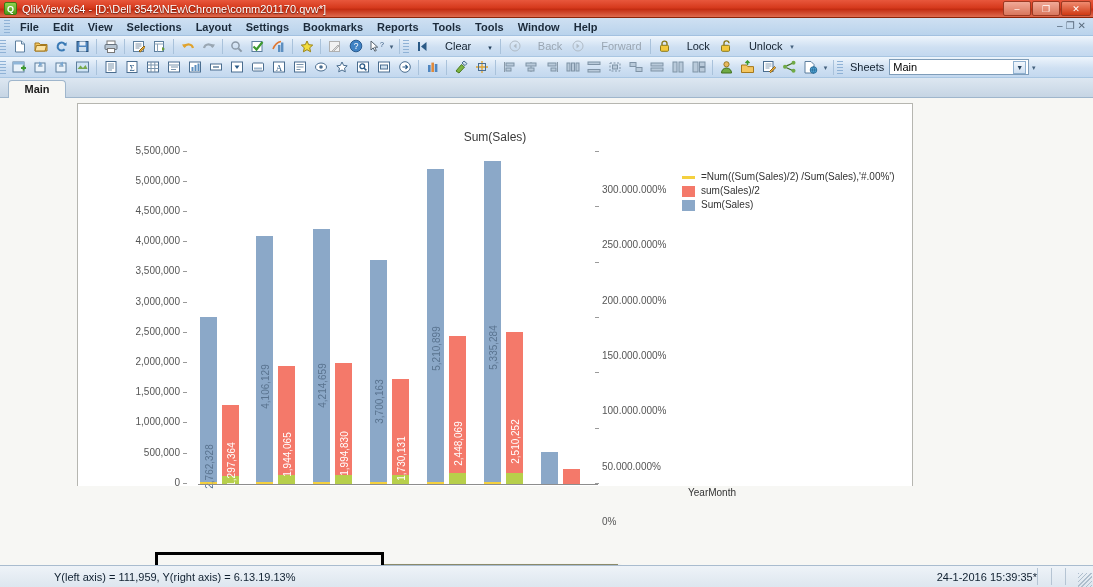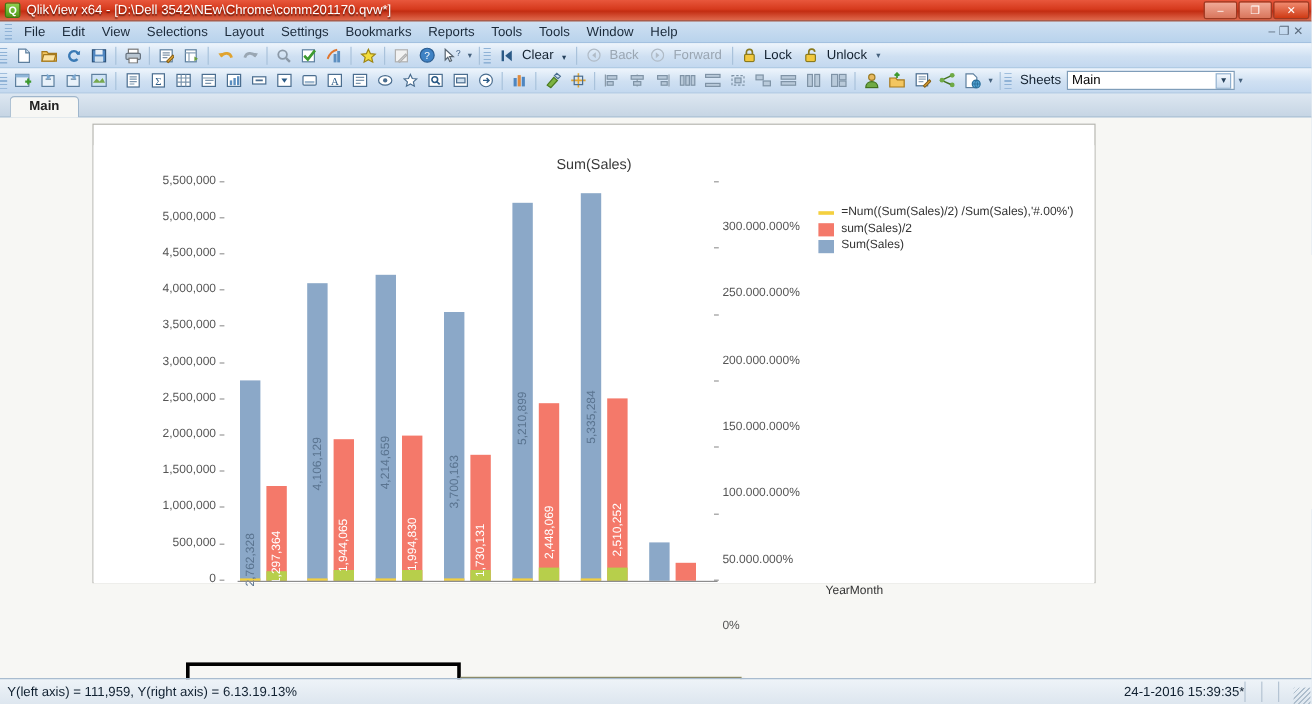--- a/index.html
+++ b/index.html
@@ -38,41 +38,41 @@
 
   
   .menubar{
     position:absolute; left:0; top:18px; width:1093px; height:18px;
     background:linear-gradient(to bottom,#cfe0f2,#b9d3ec);
     border-bottom:1px solid #a3c1e0;
     display:flex; align-items:center; padding-left:4px;
   }
   .grip{ width:6px;height:13px;margin-right:3px;
     background:repeating-linear-gradient(to bottom,#8fb2d6 0 1px,transparent 1px 3px);}
-  .menubar .mi{ padding:1px 7px; color:#1b2a3a; font-size:11px; cursor:default;}
+  .menubar .mi{ padding:1px 7px; color:#1b2a3a; font-size:11px; cursor:default;font-weight:bold;}
   .minmax{ position:absolute; right:4px; top:2px; color:#5a6b7d; font-size:10px; letter-spacing:3px;}
 
   
   .toolbar{
     position:absolute; left:0; width:1093px; height:21px;
     background:linear-gradient(to bottom,#eef5fc,#cfe0f2 55%,#c3d8ef);
     border-bottom:1px solid #a9c6e2;
     display:flex; align-items:center;
   }
   .toolbar.row1{ top:36px; }
   .toolbar.row2{ top:57px; }
   .tgroup{ display:flex; align-items:center; height:21px; }
   .tsep{ width:1px;height:15px;background:#a9c2db;margin:0 3px;}
   .tbtn{
     width:19px;height:18px;margin:0 1px;border:1px solid transparent;border-radius:2px;
     display:flex;align-items:center;justify-content:center;font-size:11px;line-height:1;
     color:#2c4a66;
   }
   .tbtn svg{ display:block; }
-  .tbtn-txt{ display:flex;align-items:flex-end;gap:7px;padding:1px 5px;border-radius:2px;color:#13212f;font-size:11px;}
+  .tbtn-txt{ display:flex;align-items:flex-end;gap:17px;padding:1px 5px;border-radius:2px;color:#13212f;font-size:11px;}
   .tbtn-txt.dis{ color:#9aa6b2; }
   .overflow{ width:9px;height:18px;display:flex;flex-direction:column;align-items:center;justify-content:center;color:#45617d;font-size:7px;line-height:5px;}
   .sheetsbox{ display:flex;align-items:center;gap:5px;margin-left:4px;}
   .sheetsbox label{ color:#13212f; }
   .sheetsel{
     width:140px;height:16px;background:#fff;border:1px solid #7f9db9;
     display:flex;align-items:center;justify-content:space-between;padding:0 2px 0 3px;font-size:11px;color:#000;
   }
   .sheetsel .cv{ font-size:7px;color:#26415c; background:linear-gradient(to bottom,#f3f8fd,#cddef0);border:1px solid #8fb0cf;width:13px;height:13px;display:flex;align-items:center;justify-content:center;}
 
@@ -150,21 +150,21 @@
     background:#ffffdc; border:1px solid #8a8a6a;
     padding:3px 5px; font-size:10px; color:#1a1a1a; line-height:12px;
     box-shadow:2px 2px 3px rgba(0,0,0,.25);
   }
 
   
   .statusbar{
     position:absolute; left:0; top:565px; width:1093px; height:22px;
     background:linear-gradient(to bottom,#eef3f8,#dde6ef);
     border-top:1px solid #a9bccf;
-    display:flex;align-items:center;
+    display:flex;align-items:center;padding-left:48px;
   }
   .statusbar .sl{ margin-left:6px; font-size:11px; color:#102030;}
   .statusbar .sr{ position:absolute; right:56px; font-size:11px; color:#102030;}
   .statusbar .cell{ position:absolute; top:2px; height:17px; border-left:1px solid #b5c4d3;}
   .grip2{ position:absolute;right:1px;bottom:0;width:14px;height:14px;
     background:repeating-linear-gradient(135deg,#aebecd 0 1px,transparent 1px 3px);}
 </style>
 </head>
 <body>
 

